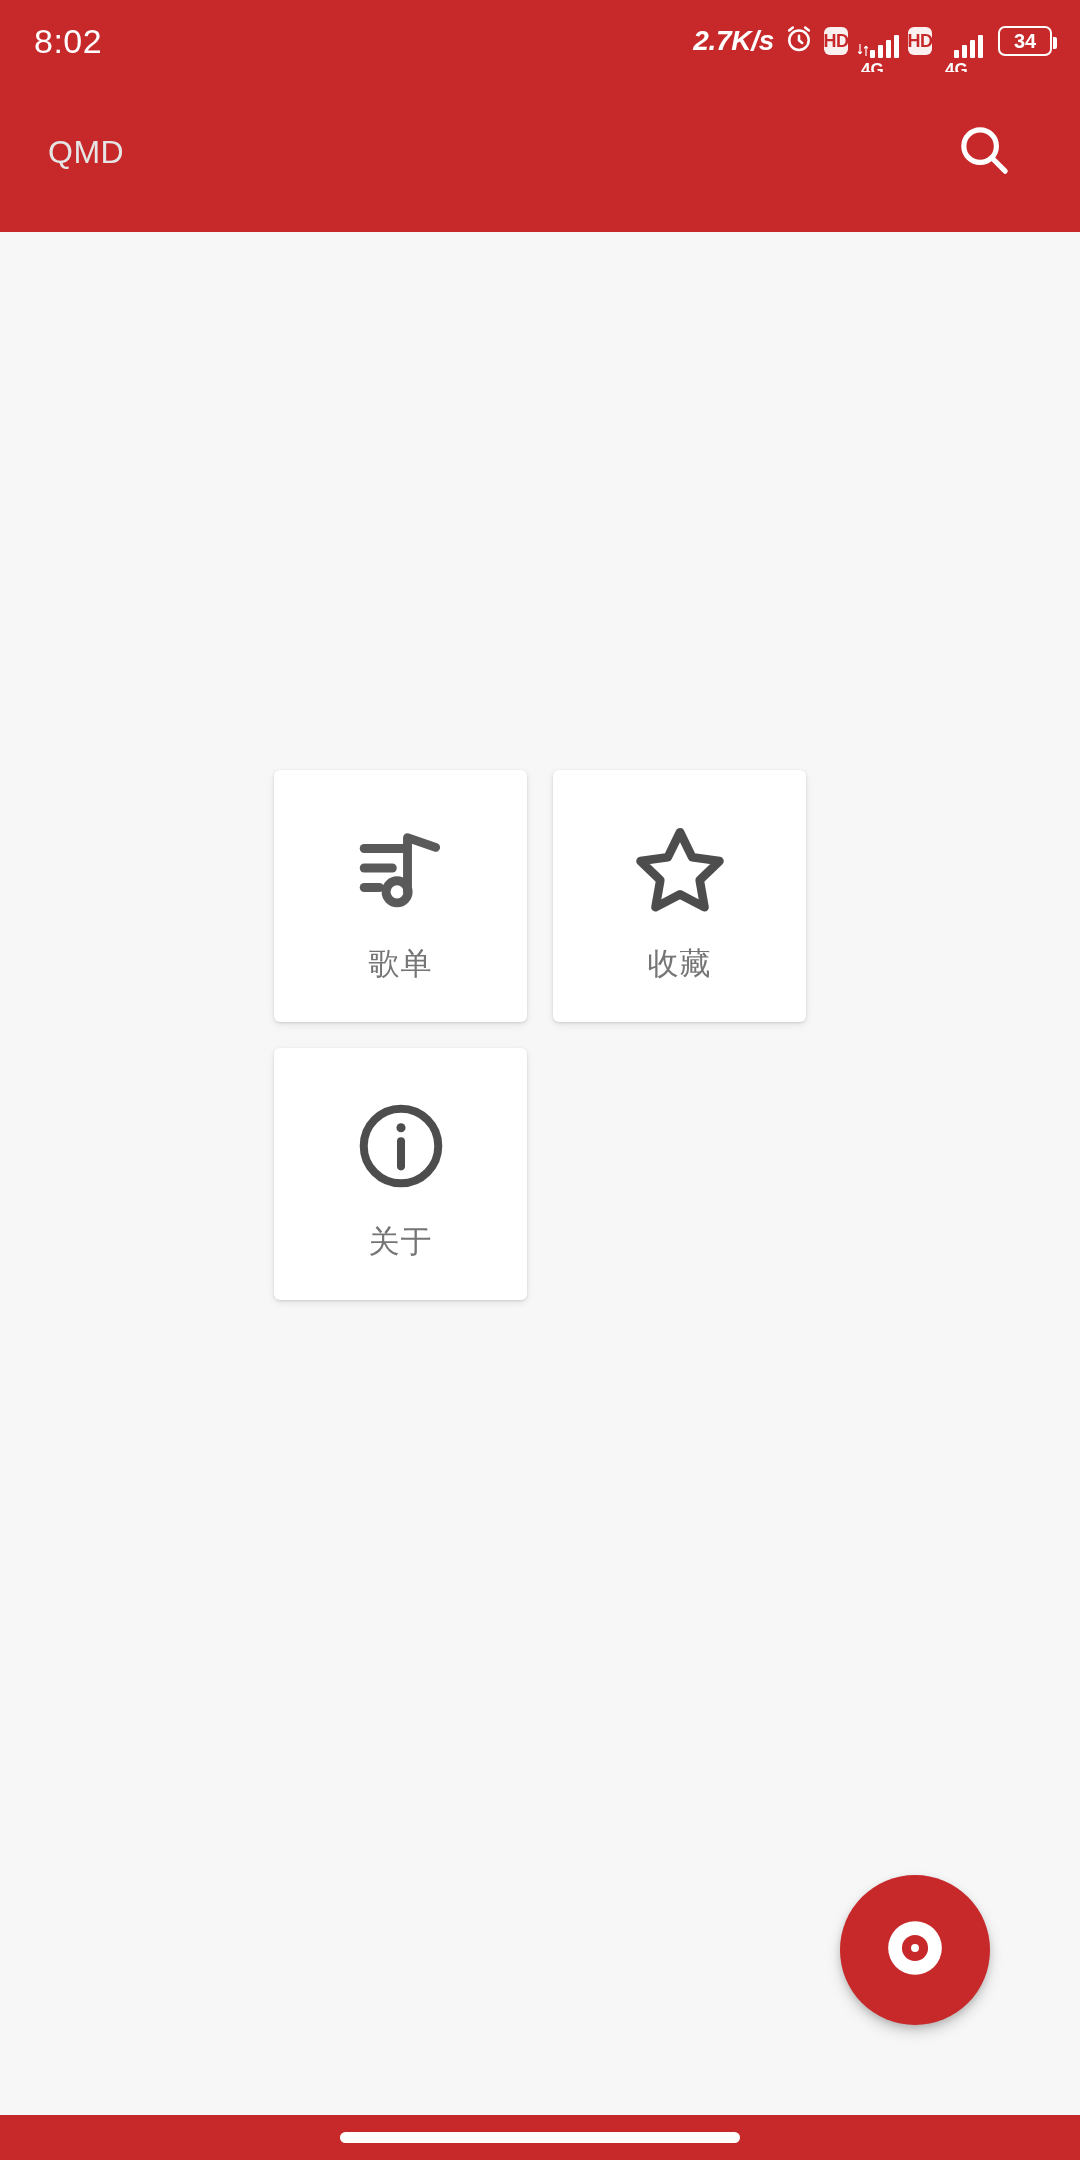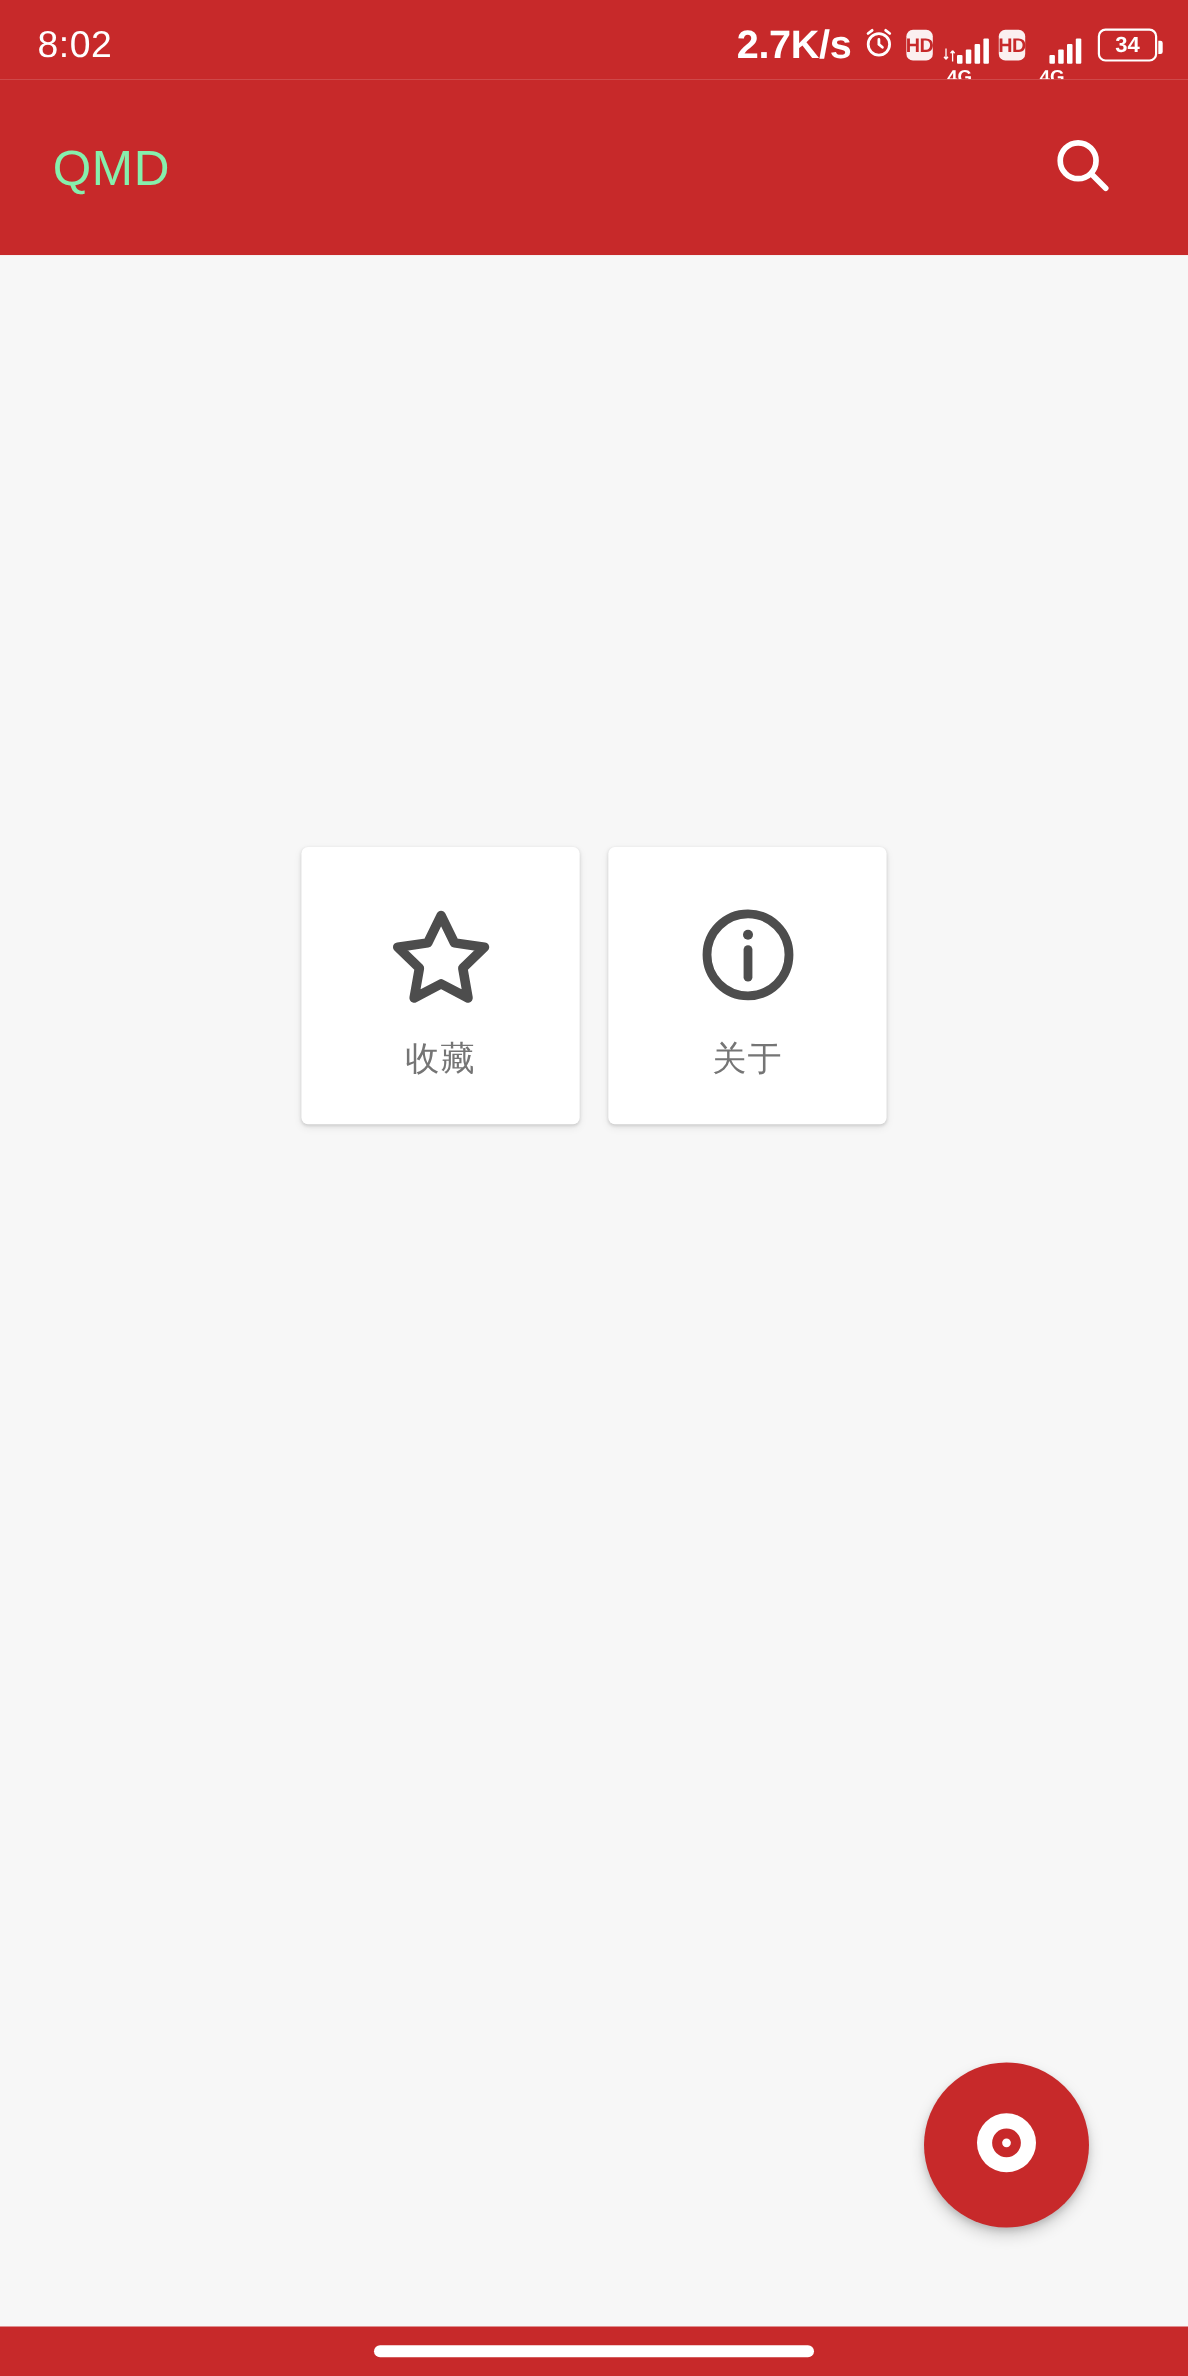--- a/index.html
+++ b/index.html
@@ -39,24 +39,25 @@
     letter-spacing: 0.5px;
     line-height: 1;
   }
   .status-right {
     display: flex;
     align-items: center;
     gap: 9px;
   }
   .net-speed {
     color: #ffffff;
-    font-size: 36px;
+    font-size: 28px;
     font-weight: 700;
     letter-spacing: -0.3px;
     line-height: 1;
+    font-style: italic;
   }
   .alarm-ico { display: block; }
   .hd-badge {
     display: inline-flex;
     align-items: center;
     justify-content: center;
     width: 24px;
     height: 28px;
     border-radius: 6px;
     background: rgba(255,255,255,0.93);
@@ -131,22 +132,22 @@
     top: 72px; left: 0;
     width: 1080px;
     height: 160px;
     background: #c7292a;
     display: flex;
     align-items: center;
     justify-content: space-between;
     padding: 0 48px 0 48px;
   }
   .app-title {
-    color: #86efac;
-    font-size: 45px;
+    color: #e5e5e5;
+    font-size: 32px;
     font-weight: 400;
     letter-spacing: 0.5px;
     line-height: 1;
   }
   .search-btn {
     width: 96px; height: 96px;
     display: flex;
     align-items: center;
     justify-content: center;
     border-radius: 50%;
@@ -301,20 +302,32 @@
           <path d="M15.2 15.2 L20.2 20.2"></path>
         </svg>
       </span>
     </div>
   </div>
 
   <div class="content">
 
     <div class="grid">
 
+      <div class="card">
+        <div class="card-icon">
+          <svg width="104" height="104" viewBox="0 0 48 48" fill="none" stroke="#5a5a5a" stroke-width="4.1" stroke-linecap="round" stroke-linejoin="round">
+            <path d="M7 15 H25"></path>
+            <path d="M7 24 H20"></path>
+            <path d="M7 33 H14"></path>
+            <path d="M27 35 V10 L40 14.5"></path>
+            <circle cx="22.2" cy="35" r="5.1"></circle>
+          </svg>
+        </div>
+        <div class="card-label">歌单</div>
+      </div>
 
       <div class="card">
         <div class="card-icon">
           <svg width="104" height="104" viewBox="0 0 48 48" fill="none" stroke="#4d4d4d" stroke-width="4" stroke-linecap="round" stroke-linejoin="round">
             <path d="M24 7.5 L29.6 19.0 L42.2 20.8 L33.1 29.6 L35.3 42.1 L24 36.2 L12.7 42.1 L14.9 29.6 L5.8 20.8 L18.4 19.0 Z"></path>
           </svg>
         </div>
         <div class="card-label">收藏</div>
       </div>
 

